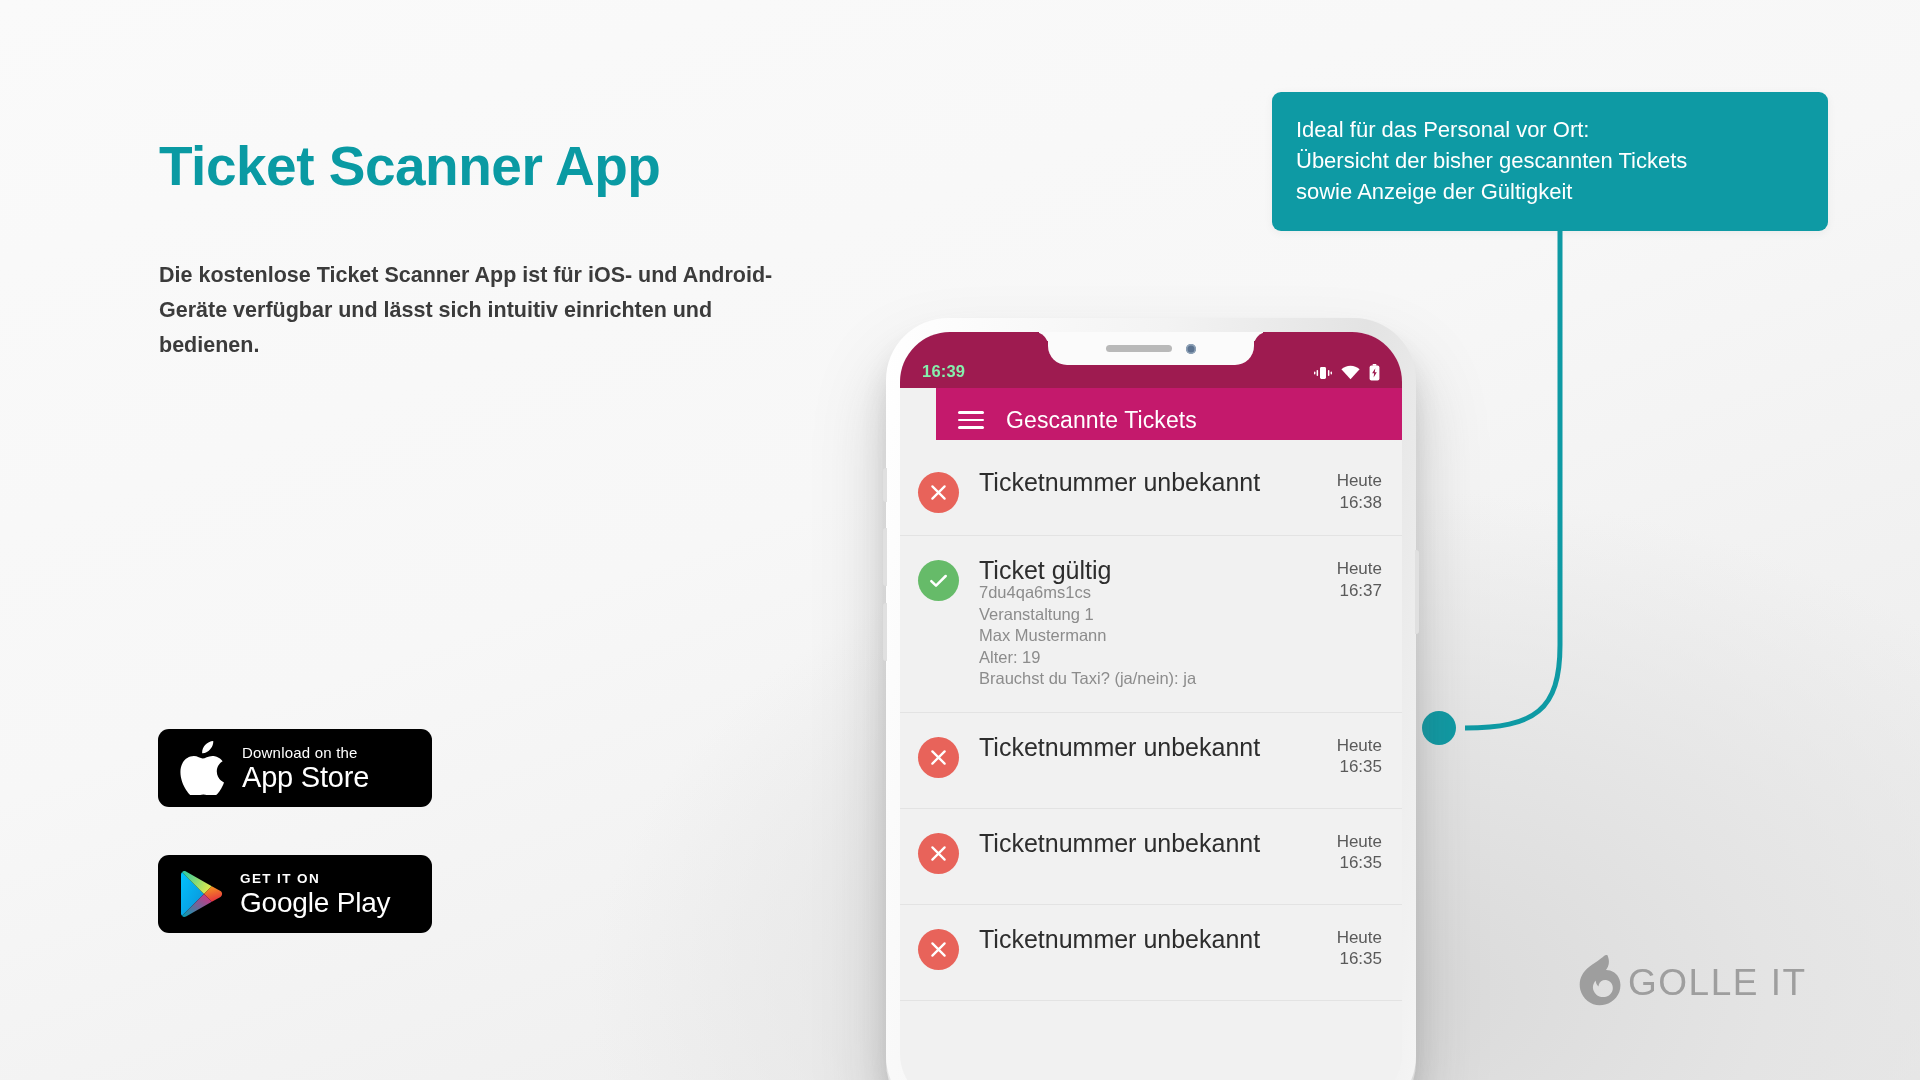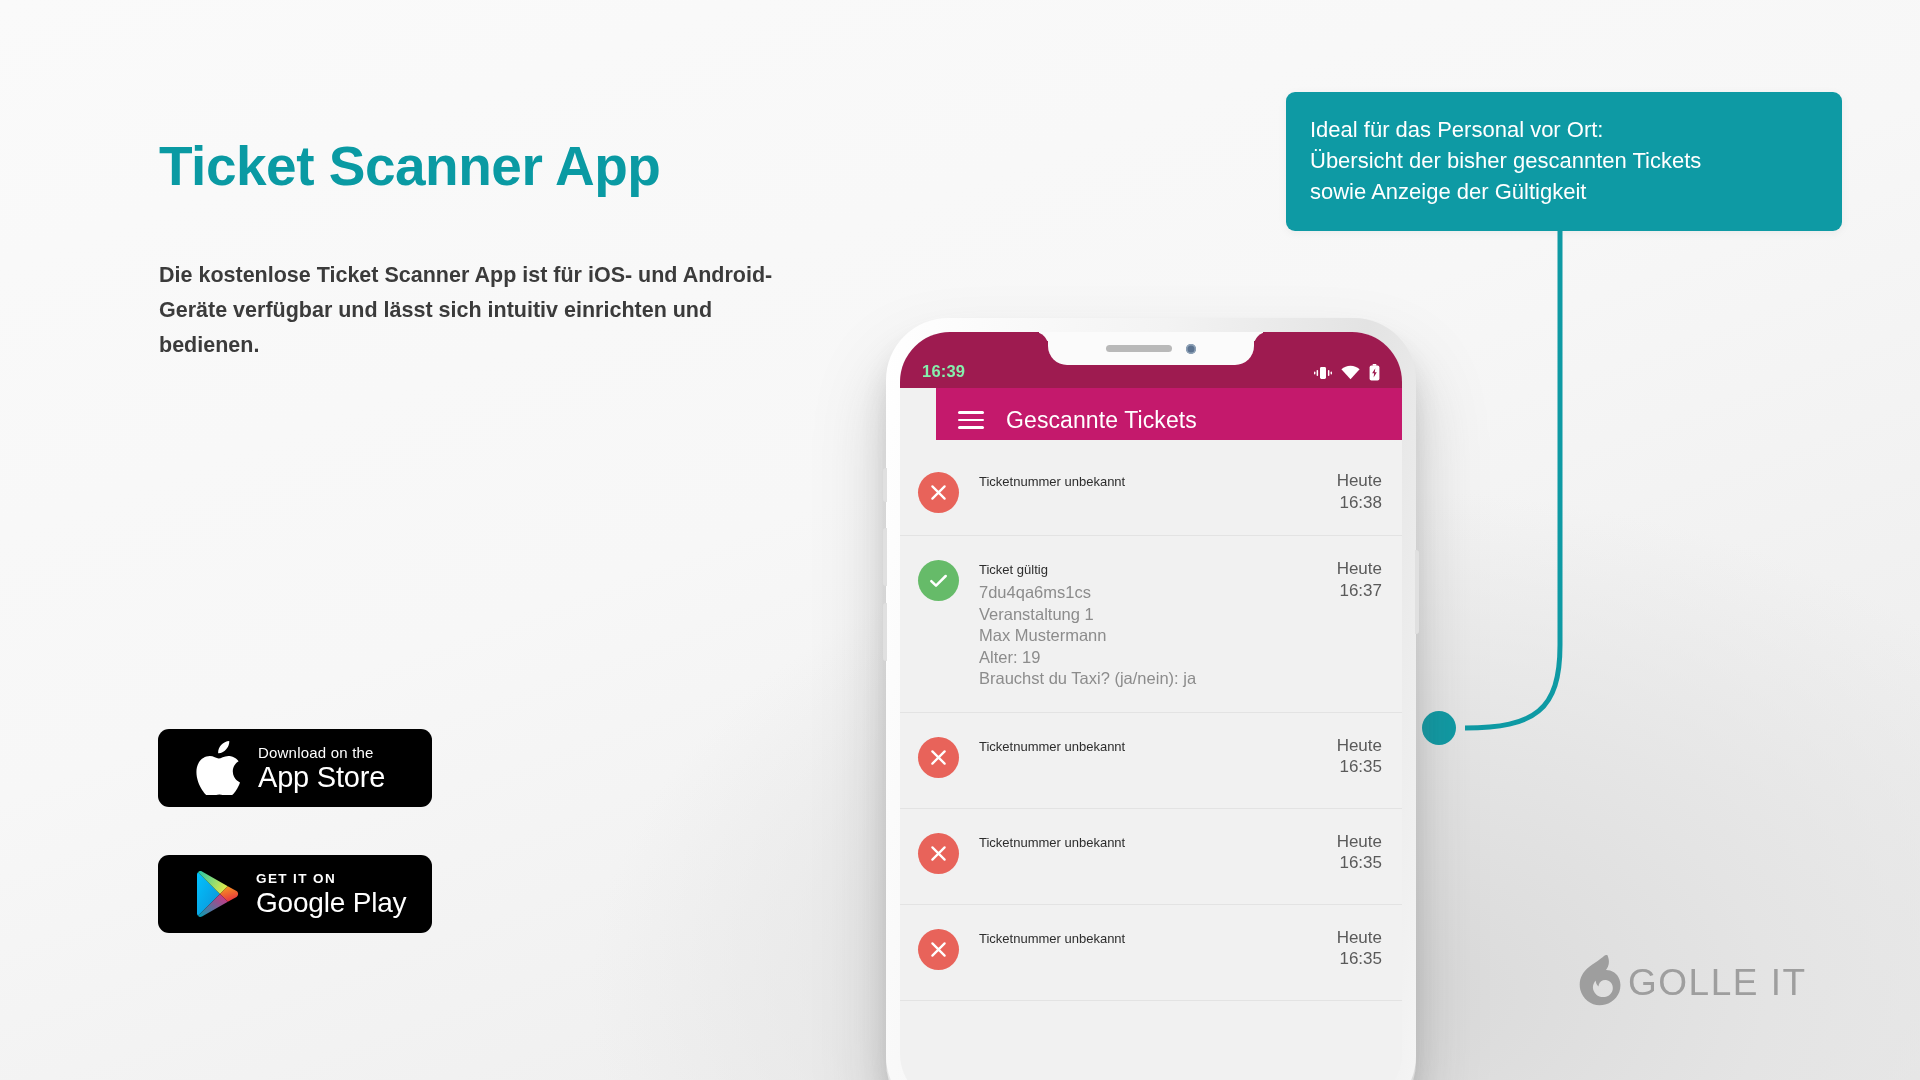--- a/index.html
+++ b/index.html
@@ -38,21 +38,21 @@
 
   
   .badge {
     position: absolute;
     left: 158px;
     width: 274px; height: 78px;
     background: #000;
     border-radius: 11px;
     display: flex;
     align-items: center;
-    padding-left: 38px;
+    padding-left: 22px;
     gap: 16px;
   }
   #badge-apple { top: 729px; }
   #badge-google { top: 855px; }
   .badge-text { display: flex; flex-direction: column; justify-content: center; color: #fff; }
   .badge-small { font-size: 15px; line-height: 17px; font-weight: 400; letter-spacing: .2px; }
   .badge-small.caps { font-size: 13.5px; letter-spacing: 1.4px; font-weight: 600; }
   .badge-big { font-size: 29px; line-height: 32px; font-weight: 500; letter-spacing: -0.2px; }
   .badge-big.gp { font-size: 28px; }
   .apple-glyph { width: 46px; height: 54px; flex: none; }
@@ -60,21 +60,20 @@
 
   
   #callout {
     position: absolute;
     left: 1272px; top: 92px;
     width: 556px;
     background: #0e9aa4;
     border-radius: 9px;
     padding: 22px 12px 24px 24px;
     box-shadow: 0 2px 10px rgba(0,0,0,0.05);
-    margin-left: 14px;
   }
   #callout .line {
     color: #ffffff;
     font-size: 22px;
     line-height: 31px;
     font-weight: 500;
   }
   #connector { position: absolute; left: 1395px; top: 205px; width: 260px; height: 560px; pointer-events: none; }
 
   
@@ -171,21 +170,21 @@
   }
   .ticket-row.first { border-radius: 14px 14px 0 0; margin-top: -12px; padding-top: 30px; }
   .status-icon {
     width: 41px; height: 41px; border-radius: 50%;
     flex: none; margin-right: 20px; margin-top: 2px;
     display: flex; align-items: center; justify-content: center;
   }
   .status-icon.invalid { background: #e8635a; }
   .status-icon.valid { background: #66bb69; }
   .ticket-main { flex: 1 1 auto; min-width: 0; }
-  .ticket-title { font-size: 13px; color: #2d2d2d; line-height: 24px; }
+  .ticket-title { font-size: 25px; color: #2d2d2d; line-height: 24px; }
   .ticket-detail { font-size: 16.5px; color: #8c8c8c; line-height: 21.5px; }
   .ticket-time { text-align: right; flex: none; color: #5a5a5a; font-size: 17px; line-height: 21.5px; padding-left: 10px; }
 
   
   #brand { position: absolute; left: 1576px; top: 954px; display: flex; align-items: center; opacity: .95; }
   #brand-name { font-size: 37px; letter-spacing: 1.5px; color: #9b9b9b; font-weight: 400; }
 </style>
 </head>
 <body>
 

